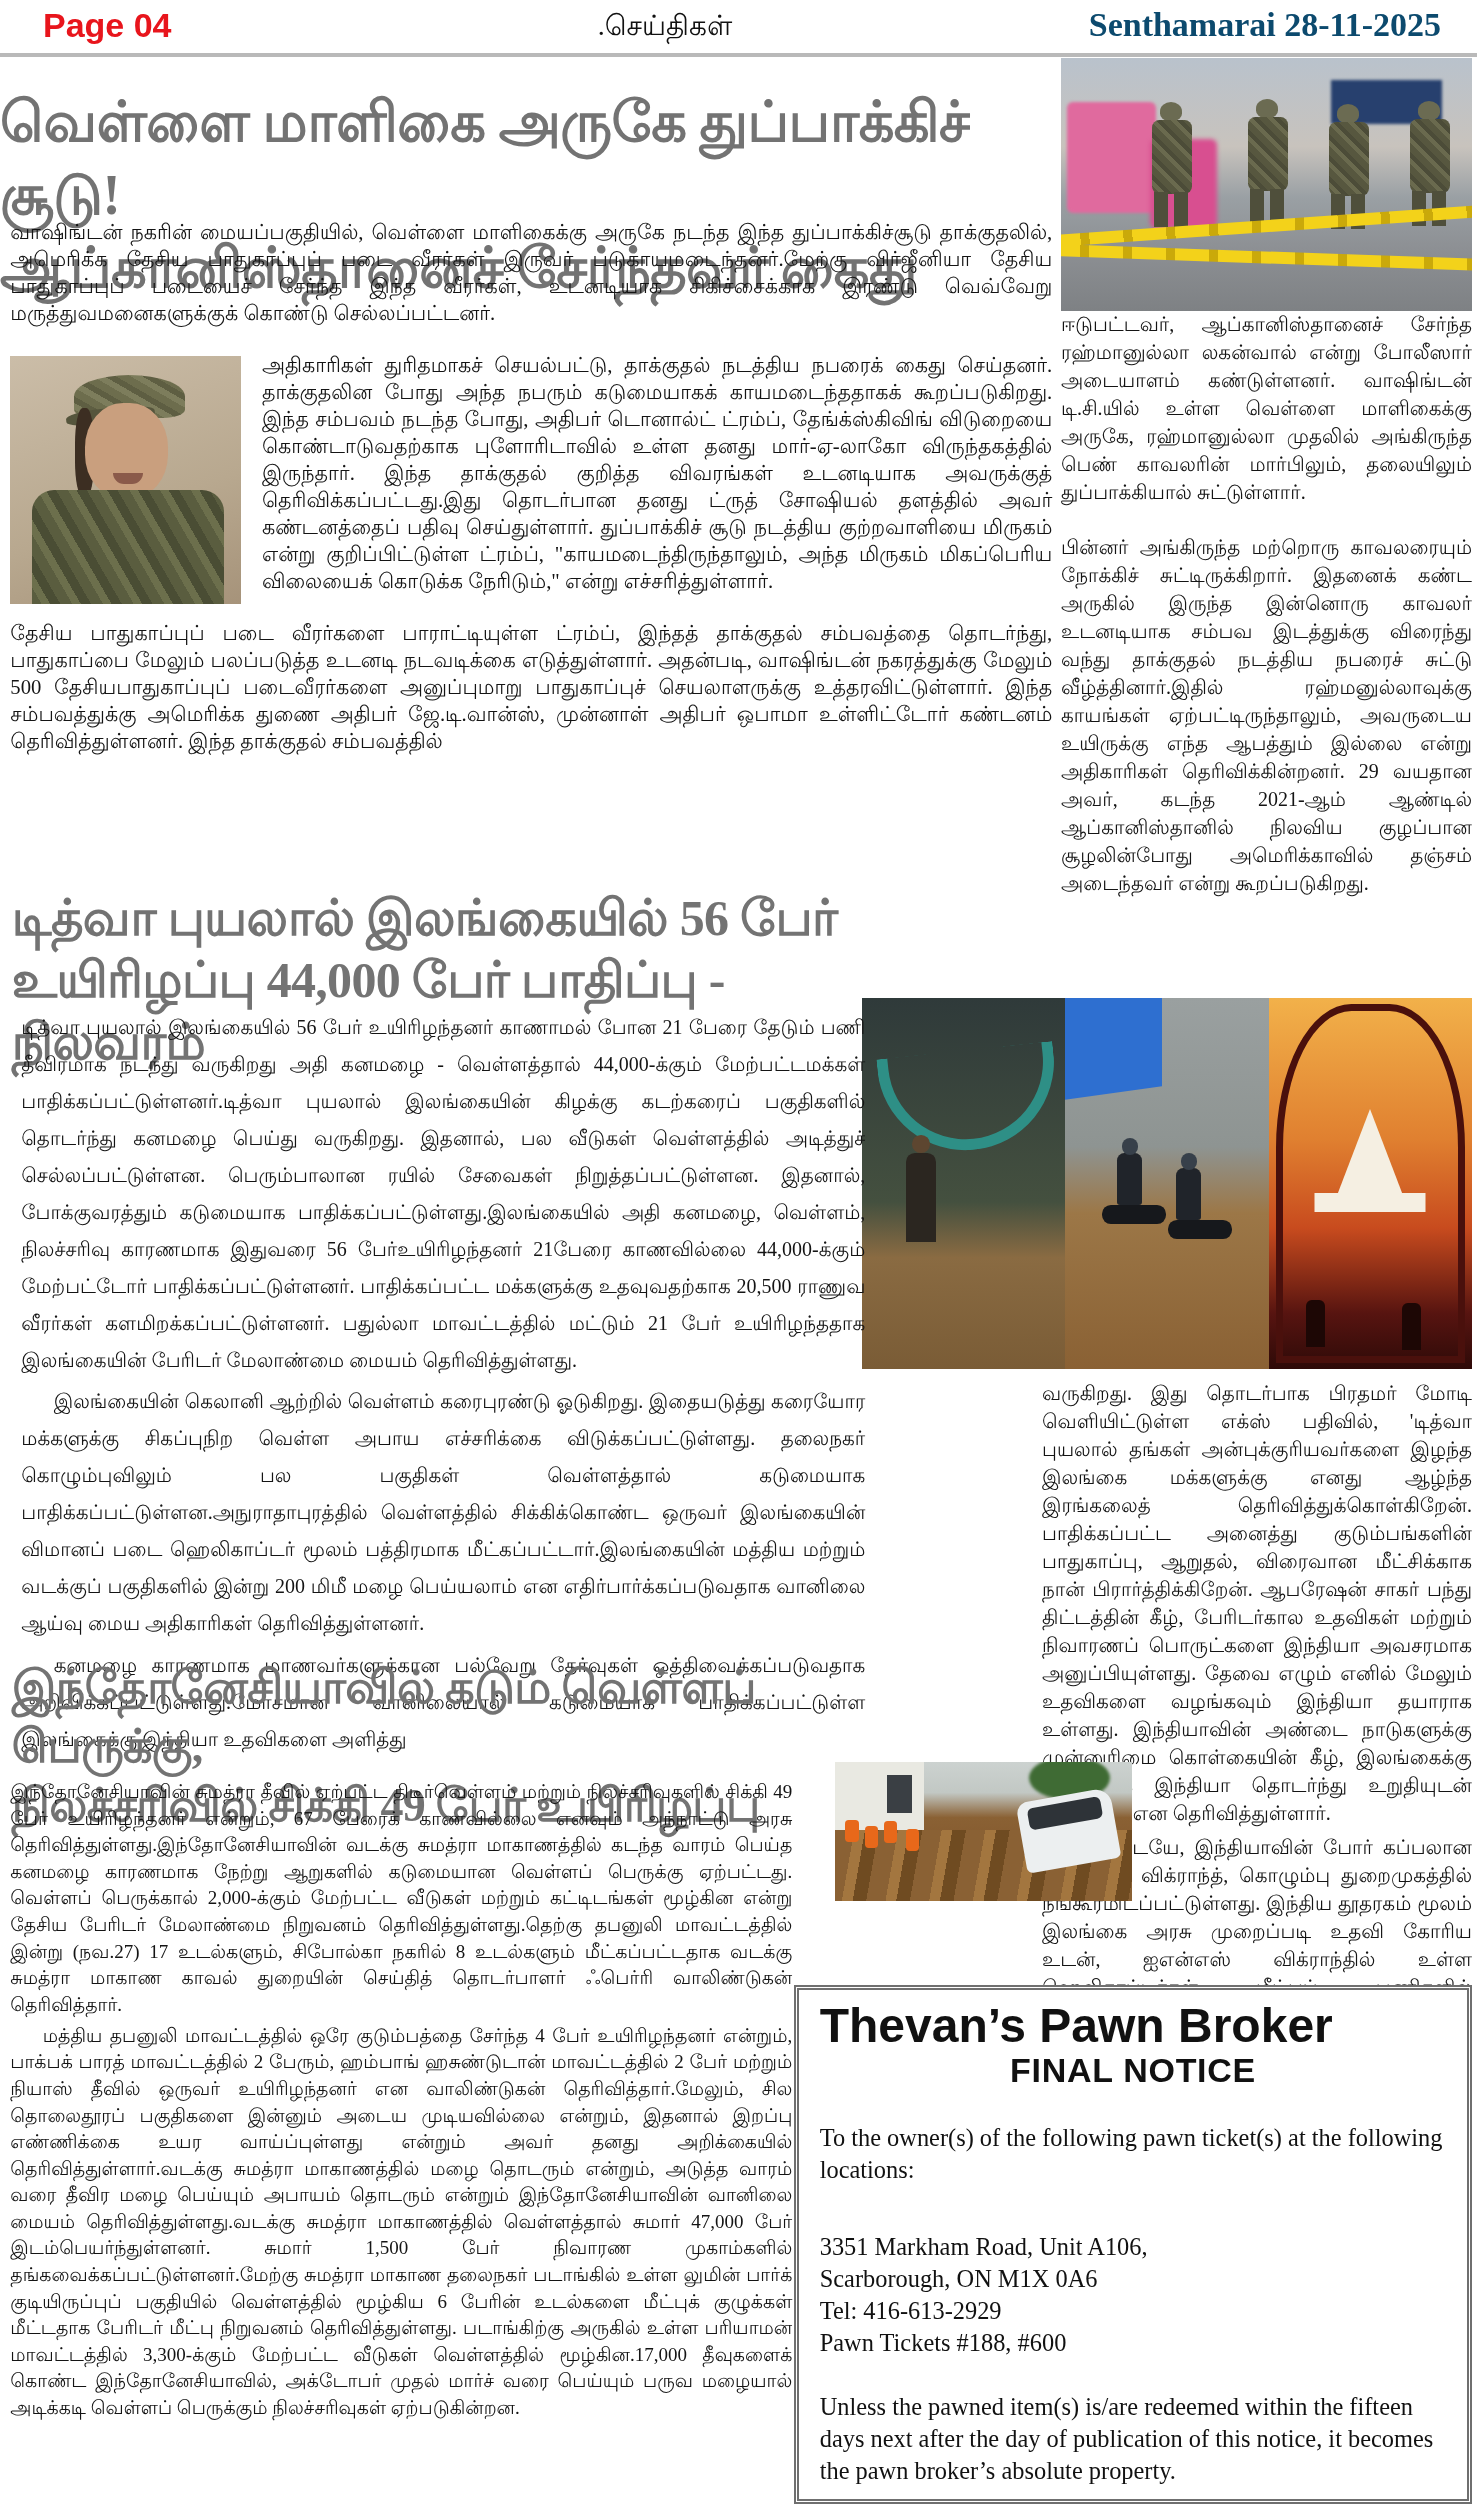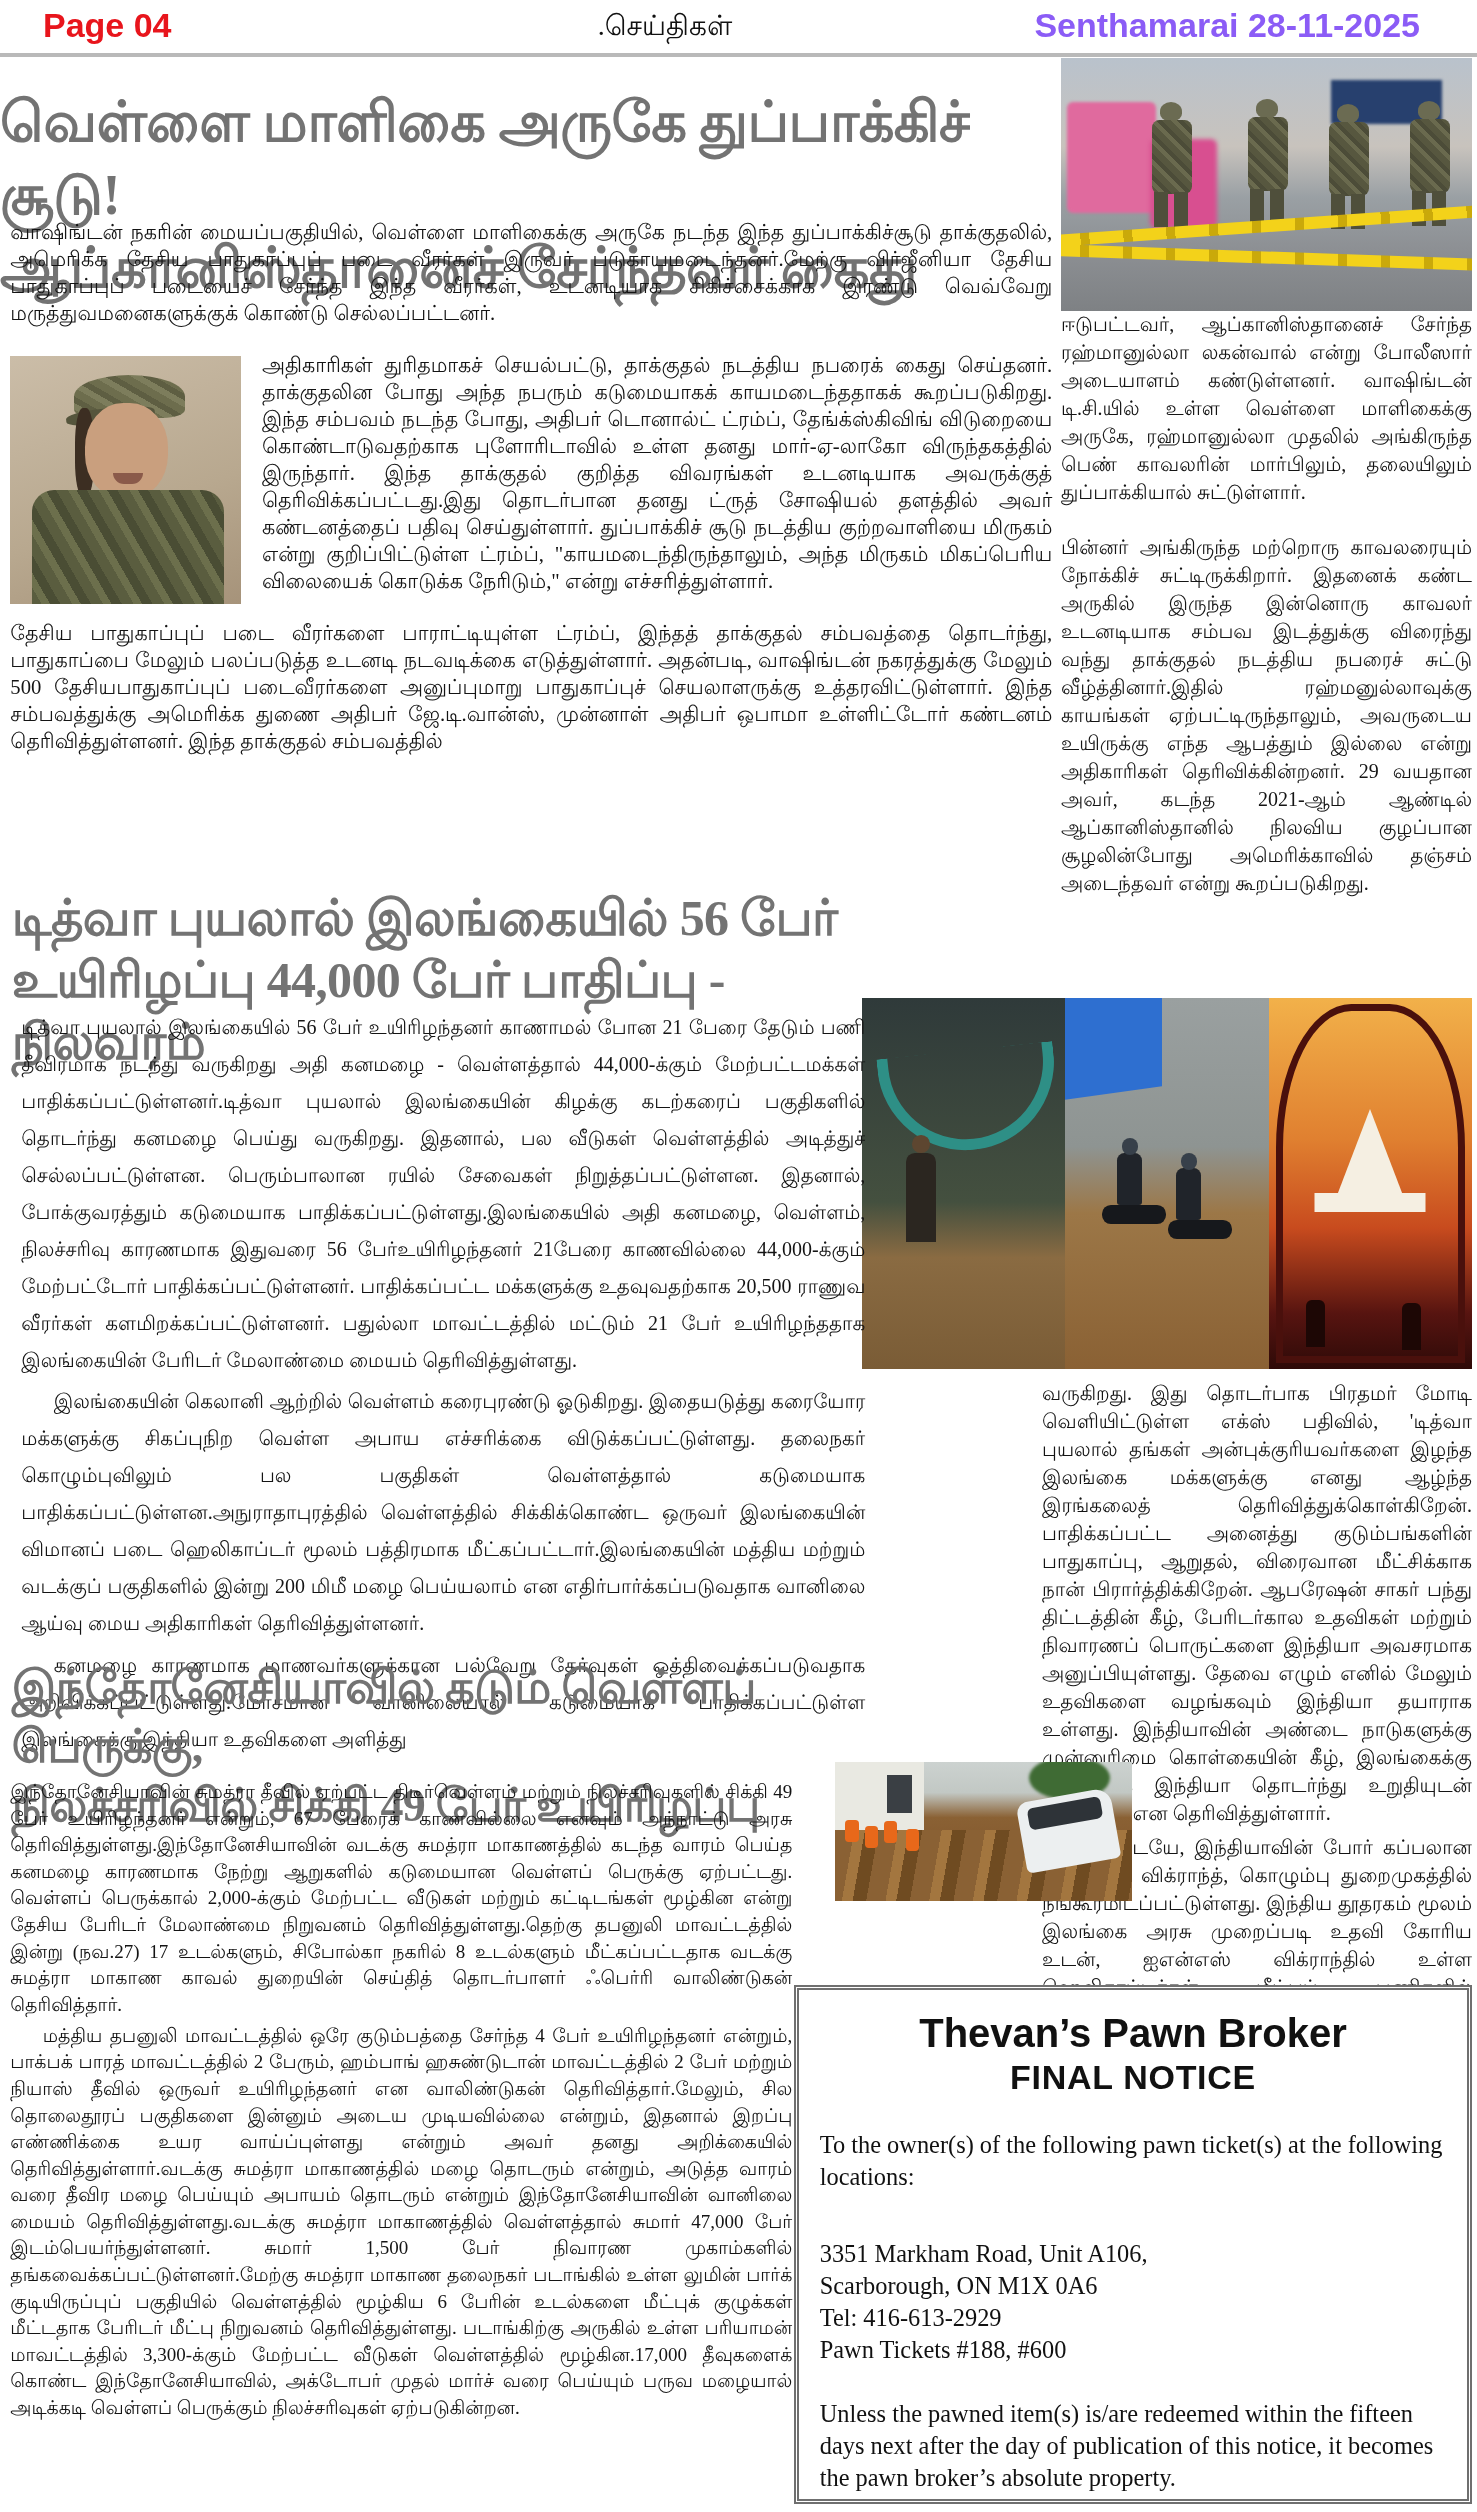--- a/index.html
+++ b/index.html
@@ -5,22 +5,22 @@
   html,body{margin:0;padding:0;background:#e9e9e9;}
   .page{position:relative;width:1478px;height:2512px;background:#ffffff;overflow:hidden;
         font-family:"Liberation Serif","DejaVu Serif",serif;color:#141414;padding-left:14px;}
   
   .masthead{position:absolute;left:0;top:0;width:1478px;height:53px;background:#fff;
             border-bottom:4.4px solid #b9b9b9;}
   .masthead .left{position:absolute;left:43px;top:5.9px;font-family:"Liberation Sans",sans-serif;
                   font-weight:bold;font-size:34px;color:#e8151c;}
   .masthead .center{position:absolute;left:665px;top:10.3px;transform:translateX(-50%);
                     font-size:28px;color:#111;}
-  .masthead .right{position:absolute;right:58px;top:5.9px;font-family:Liberation Sans, sans-serif;
-                   font-weight:bold;font-size:34px;color:#8b5cf6;}
+  .masthead .right{position:absolute;right:37px;top:5.9px;font-family:Liberation Serif, serif;
+                   font-weight:bold;font-size:34px;color:#0c4a6e;}
   
   .headline{position:absolute;font-weight:bold;color:#737373;letter-spacing:-0.7px;margin-top:24px;}
   .hl1{left:0;top:62px;width:1057px;font-size:56px;line-height:73px;}
   .hl2{left:11.8px;top:863px;width:842px;font-size:50px;line-height:62px;}
   .hl3{left:11.8px;top:1634px;width:839px;font-size:46px;line-height:59px;}
   
   .col{position:absolute;text-align:justify;}
   .a1{left:10.3px;top:219px;width:1042px;font-size:20.7px;line-height:27px;}
   .a1 p{margin:0 0 25px 0;}
   .a2{left:10.3px;top:1009px;width:844px;font-size:20px;line-height:37px;margin-left:11px;}
@@ -80,22 +80,22 @@
   .ph-indo .bldg .win{position:absolute;left:52px;top:13.3px;width:25px;height:38px;background:#3a3f44;}
   .ph-indo .palm{position:absolute;right:22px;top:-5.9px;width:81px;height:44px;border-radius:50%;background:#3f6b34;filter:blur(1.5px);}
   .ph-indo .mud{position:absolute;left:0;bottom:0;width:100%;height:71px;
       background:repeating-linear-gradient(100deg,#8a6134 0 19px,#a3763f 19px 29.6px,#6f4b21 29.6px 43px);}
   .ph-indo .suv{position:absolute;right:16.3px;top:32.5px;width:95px;height:71px;border-radius:11.8px 16.3px 5.9px 5.9px;background:#eceff0;transform:rotate(-10deg);}
   .ph-indo .suv .glass{position:absolute;left:10.3px;top:7.4px;width:74px;height:22px;border-radius:5.9px;background:#2e3338;}
   .ph-indo .vest{position:absolute;width:13.3px;height:22px;background:#e8681a;border-radius:3.7px;}
   
   .adbox{position:absolute;left:794px;top:1985px;width:678px;height:519px;background:#fff;
          border:5.2px double #6f6f6f;box-sizing:border-box;padding:10.3px 20.7px;color:#111;}
-  .adbox .ad-title{font-family:"Liberation Sans",sans-serif;font-weight:bold;font-size:40px;
-                   text-align:center;line-height:44px;margin-top:11px;}
+  .adbox .ad-title{font-family:"Liberation Sans",sans-serif;font-weight:bold;font-size:48px;
+                   text-align:left;line-height:44px;margin-top:4px;}
   .adbox .ad-sub{font-family:"Liberation Sans",sans-serif;font-weight:bold;font-size:34px;
                  text-align:center;line-height:44px;letter-spacing:0.7px;}
   .adbox .ad-body{font-size:24.4px;line-height:32px;margin-top:29.6px;}
   .adbox .ad-addr{font-size:24.4px;line-height:32px;margin-top:45px;}
   .adbox .ad-terms{font-size:24.4px;line-height:32px;margin-top:32.5px;}
 </style>
 </head>
 <body>
 
 <div class="page">

